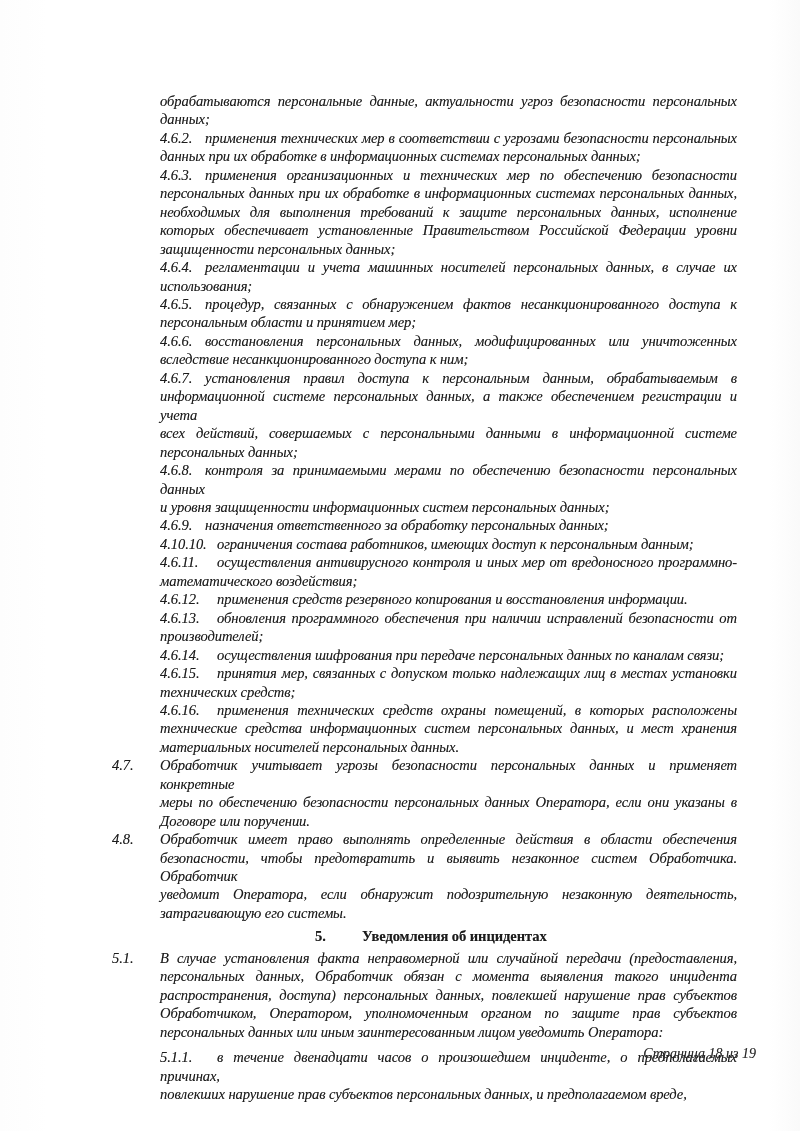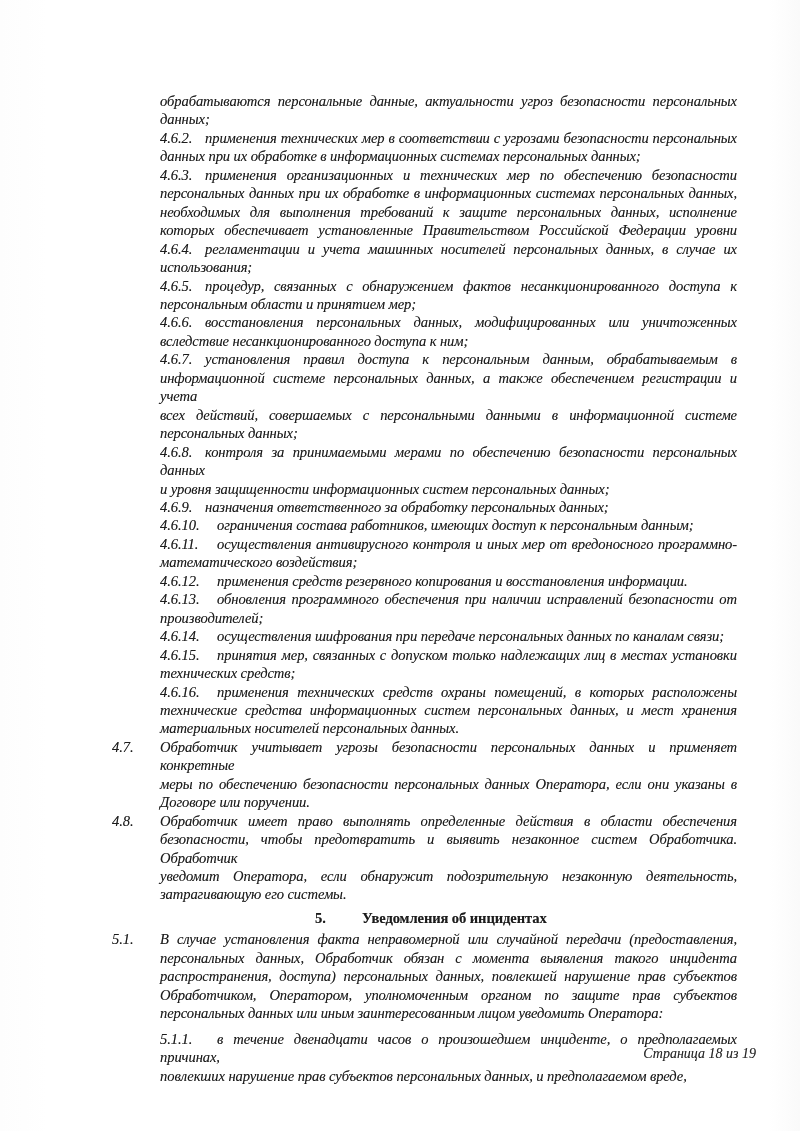--- a/index.html
+++ b/index.html
@@ -49,20 +49,21 @@
       </div>
       <div class="para item">
         <div class="line"><span class="num">4.6.2.</span><span class="t">применения технических мер в соответствии с угрозами безопасности персональных</span></div>
         <div class="line last"><span class="t">данных при их обработке в информационных системах персональных данных;</span></div>
       </div>
       <div class="para item">
         <div class="line"><span class="num">4.6.3.</span><span class="t">применения организационных и технических мер по обеспечению безопасности</span></div>
         <div class="line"><span class="t">персональных данных при их обработке в информационных системах персональных данных,</span></div>
         <div class="line"><span class="t">необходимых для выполнения требований к защите персональных данных, исполнение</span></div>
         <div class="line"><span class="t">которых обеспечивает установленные Правительством Российской Федерации уровни</span></div>
+        <div class="line last"><span class="t">защищенности персональных данных;</span></div>
       </div>
       <div class="para item">
         <div class="line"><span class="num">4.6.4.</span><span class="t">регламентации и учета машинных носителей персональных данных, в случае их</span></div>
         <div class="line last"><span class="t">использования;</span></div>
       </div>
       <div class="para item">
         <div class="line"><span class="num">4.6.5.</span><span class="t">процедур, связанных с обнаружением фактов несанкционированного доступа к</span></div>
         <div class="line last"><span class="t">персональным области и принятием мер;</span></div>
       </div>
       <div class="para item">
@@ -76,21 +77,21 @@
         <div class="line last"><span class="t">персональных данных;</span></div>
       </div>
       <div class="para item">
         <div class="line"><span class="num">4.6.8.</span><span class="t">контроля за принимаемыми мерами по обеспечению безопасности персональных данных</span></div>
         <div class="line last"><span class="t">и уровня защищенности информационных систем персональных данных;</span></div>
       </div>
       <div class="para item">
         <div class="line last"><span class="num">4.6.9.</span><span class="t">назначения ответственного за обработку персональных данных;</span></div>
       </div>
       <div class="para item-tab">
-        <div class="line last"><span class="num">4.6.10.</span><span class="t">ограничения состава работников, имеющих доступ к персональным данным;</span></div>
+        <div class="line last"><span class="num">4.10.10.</span><span class="t">ограничения состава работников, имеющих доступ к персональным данным;</span></div>
       </div>
       <div class="para item-tab">
         <div class="line"><span class="num">4.6.11.</span><span class="t">осуществления антивирусного контроля и иных мер от вредоносного программно-</span></div>
         <div class="line last"><span class="t">математического воздействия;</span></div>
       </div>
       <div class="para item-tab">
         <div class="line last"><span class="num">4.6.12.</span><span class="t">применения средств резервного копирования и восстановления информации.</span></div>
       </div>
       <div class="para item-tab">
         <div class="line"><span class="num">4.6.13.</span><span class="t">обновления программного обеспечения при наличии исправлений безопасности от</span></div>

